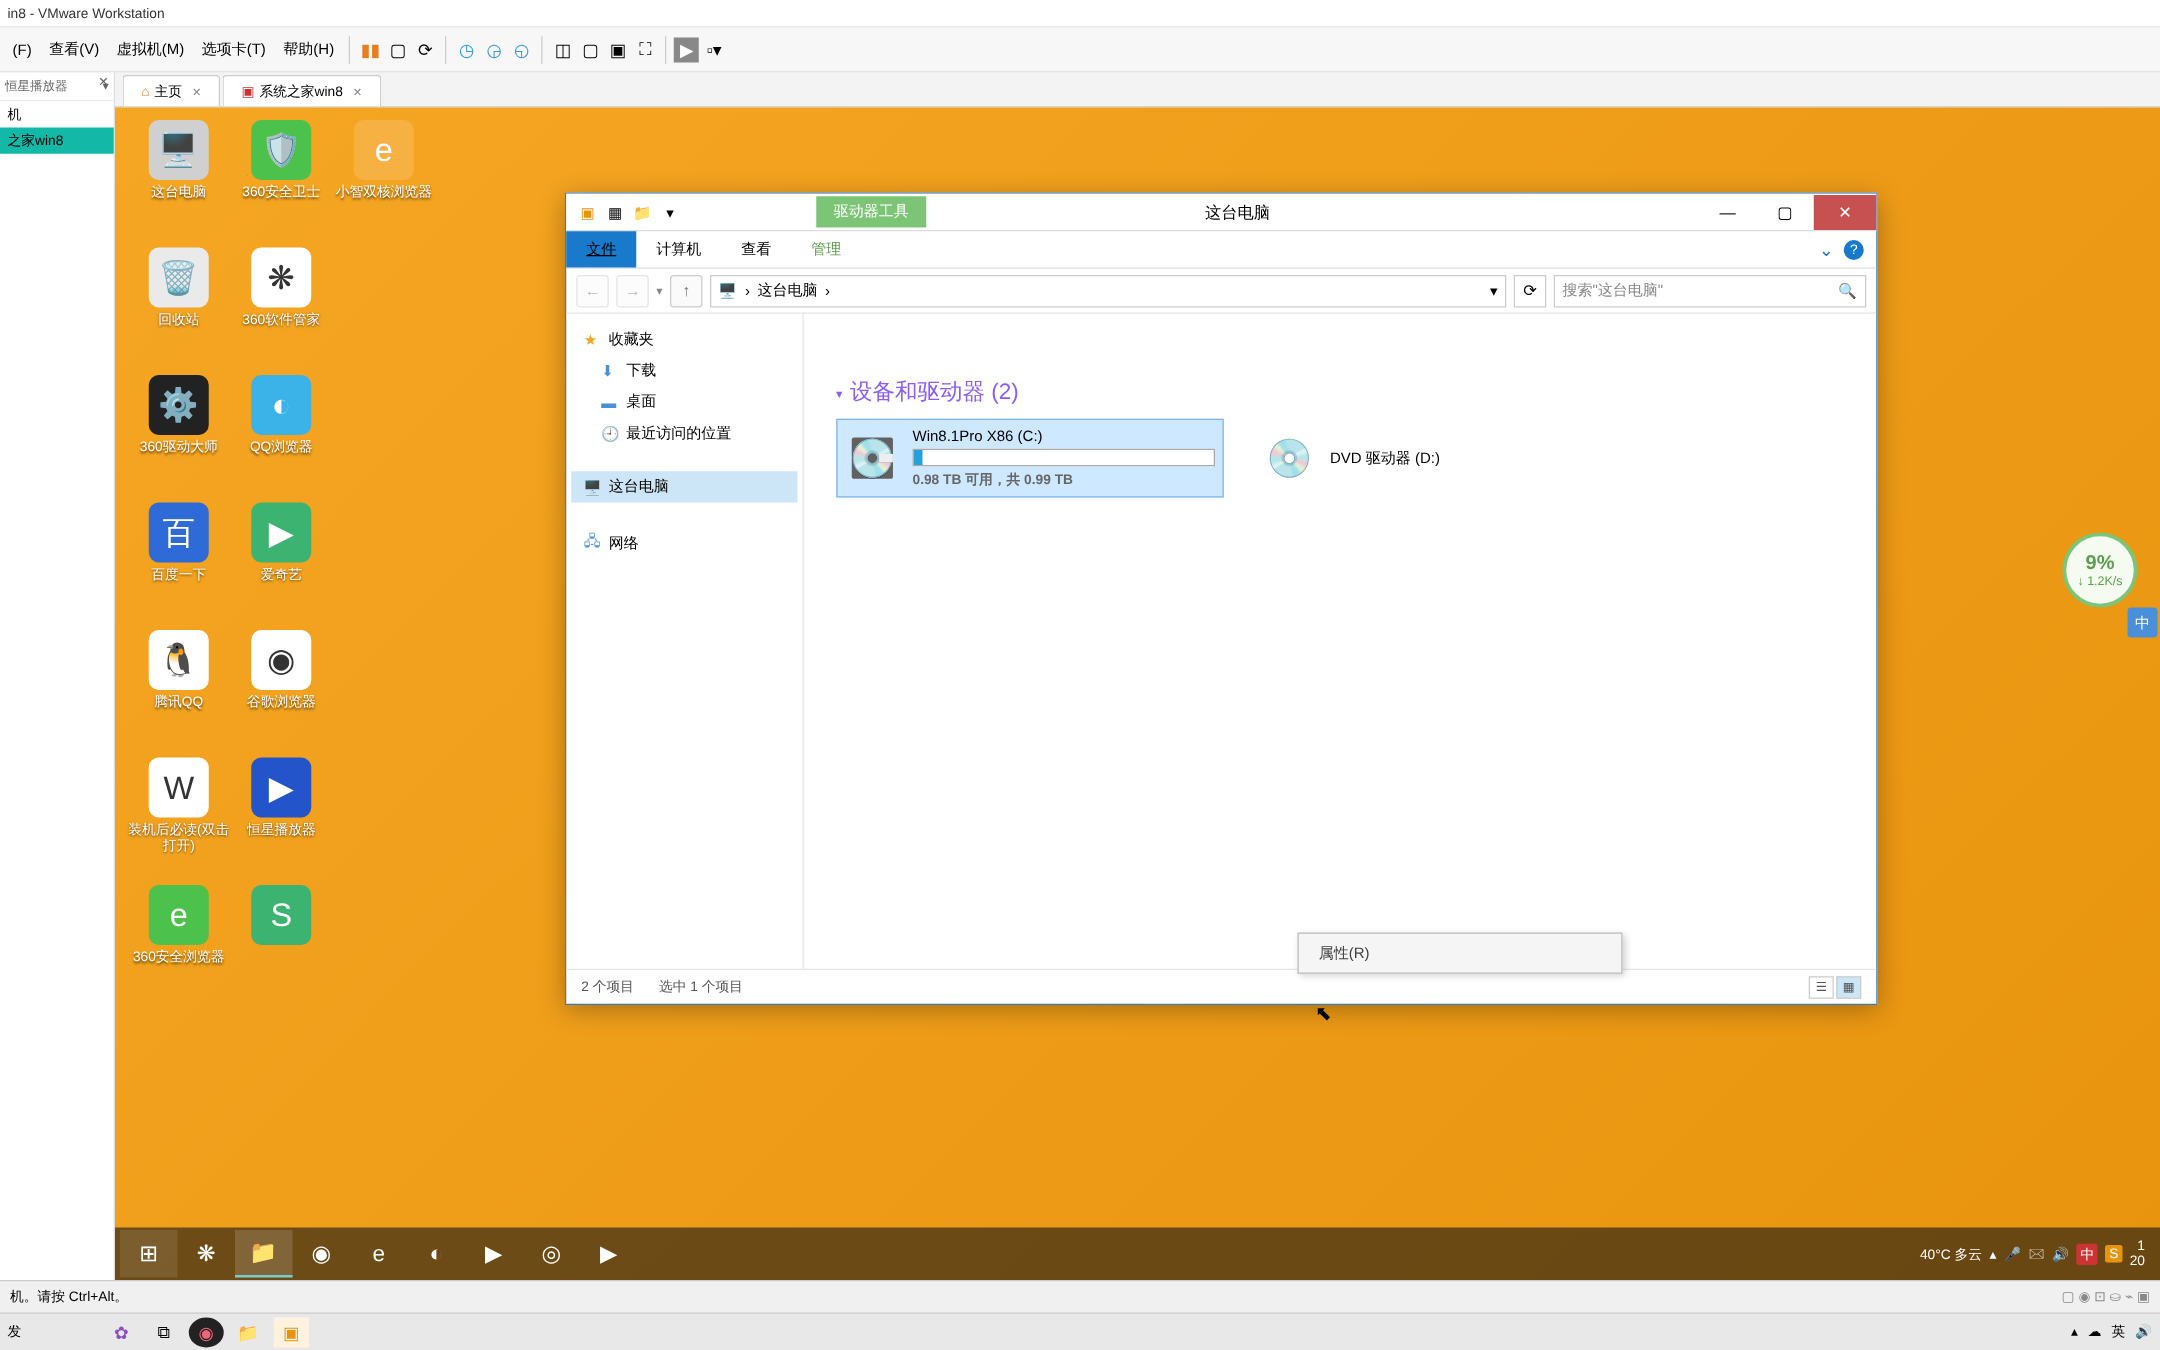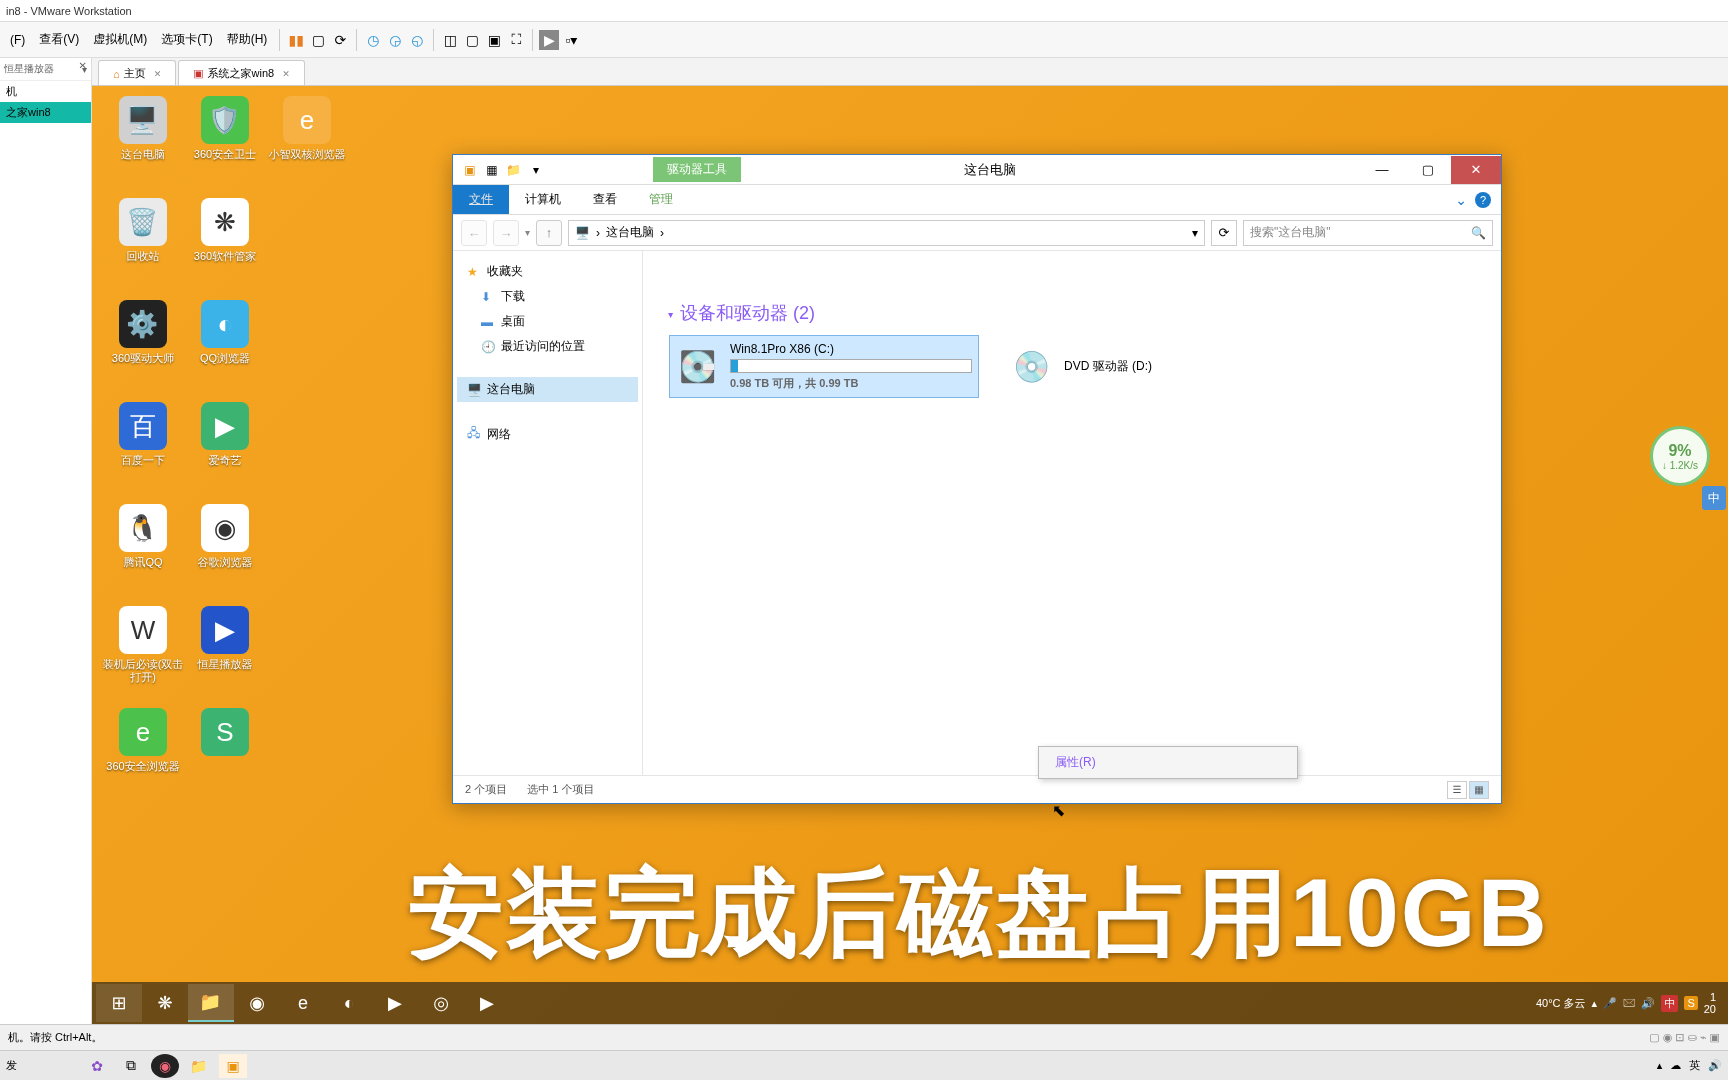--- a/index.html
+++ b/index.html
@@ -40,21 +40,21 @@
 .exp-titlebar .qat { display: flex; gap: 4px; padding: 0 8px; align-items: center; }
 .exp-titlebar .qat-icon { width: 18px; height: 18px; display:flex; align-items:center; justify-content:center; font-size:12px; cursor:pointer; }
 .exp-titlebar .context-tab { background: #7cc576; color: #fff; padding: 4px 14px; font-size: 12px; margin-left: 100px; }
 .exp-titlebar .title { flex: 1; text-align: center; font-size: 13px; margin-left:-120px; }
 .exp-titlebar .winbtns { display: flex; }
 .exp-titlebar .wbtn { width: 46px; height: 28px; display: flex; align-items: center; justify-content: center; font-size: 13px; cursor: pointer; }
 .exp-titlebar .wbtn.close { background: #c75050; color: #fff; width: 50px; }
 
 .exp-ribbon { height: 30px; display: flex; align-items: center; border-bottom: 1px solid #ddd; }
 .rtab { padding: 6px 16px; font-size: 12px; cursor: pointer; }
-.rtab.active { background: #1979ca; color: #e5e5e5; text-decoration: underline; }
+.rtab.active { background: #1979ca; color: #000000; text-decoration: underline; }
 .rtab.green { color: #5a9e4e; }
 .rhelp { margin-left: auto; padding: 0 10px; color: #1979ca; display:flex; gap:8px; align-items:center; font-size:14px; }
 
 .exp-nav { height: 36px; display: flex; align-items: center; padding: 4px 8px; gap: 6px; border-bottom: 1px solid #e5e5e5; }
 .navbtn { width: 26px; height: 26px; border: 1px solid #ccc; border-radius: 3px; display: flex; align-items: center; justify-content: center; font-size: 13px; color: #777; cursor: pointer; background:#fafafa; }
 .navbtn.disabled { opacity: .5; }
 .addrbar { flex: 1; height: 26px; border: 1px solid #ccc; display: flex; align-items: center; padding: 0 6px; font-size: 12px; gap: 6px; }
 .addrbar .crumb { cursor:pointer; }
 .refresh { width: 26px; height: 26px; border: 1px solid #ccc; display:flex; align-items:center; justify-content:center; cursor:pointer; font-size:13px; }
 .searchbox { width: 250px; height: 26px; border: 1px solid #ccc; display: flex; align-items: center; padding: 0 6px; font-size: 12px; color: #888; }
@@ -74,21 +74,21 @@
 .drives { display: flex; gap: 24px; padding-left: 12px; }
 .drive { display: flex; gap: 10px; padding: 6px; border: 1px solid transparent; cursor: pointer; width: 310px; align-items:center; }
 .drive.sel { background: #cde8ff; border-color: #7bb6e8; }
 .drive-icon { width: 44px; height: 44px; display:flex; align-items:center; justify-content:center; font-size:30px; }
 .drive-info { flex:1; font-size: 12px; }
 .drive-bar { width: 100%; height: 14px; border: 1px solid #aaa; background: #fff; margin: 3px 0; position:relative; }
 .drive-bar-fill { height: 100%; background: #26a0da; width: 3%; }
 .drive-sub { font-size: 11px; color: #666; font-weight: bold; }
 
 .context-menu { position: absolute; left: 395px; top: 495px; width: 260px; background: #f5f5f5; border: 1px solid #bbb; box-shadow: 2px 2px 6px rgba(0,0,0,.2); padding: 2px; font-size: 12px; }
-.context-menu .citem { padding: 5px 14px; cursor: pointer; color:#8b5cf6; }
+.context-menu .citem { padding: 5px 14px; cursor: pointer; color:#404040; }
 
 .exp-status { height: 28px; border-top: 1px solid #e5e5e5; display: flex; align-items: center; padding: 0 12px; font-size: 11px; color: #555; gap: 20px; }
 .exp-status .viewbtns { margin-left: auto; display:flex; gap:2px; }
 .exp-status .vbtn { width:20px; height:18px; border:1px solid #ccc; cursor:pointer; display:flex; align-items:center; justify-content:center; font-size:10px; }
 
 
 .speed-ball { position: absolute; right: 18px; top: 340px; width: 60px; height: 60px; border: 3px solid #7cc576; border-radius: 50%; background: #f5fbf0; display: flex; flex-direction: column; align-items: center; justify-content: center; font-size: 10px; color: #5a9e4e; }
 .speed-ball .pct { font-size: 16px; font-weight: bold; }
 
 
@@ -344,21 +344,20 @@
         </div>
       </div>
 
       <div class="speed-ball">
         <div class="pct">9%</div>
         <div>↓ 1.2K/s</div>
       </div>
 
       <div class="ime-badge">中</div>
 
-      <div class="caption">安装完成后磁盘占用10GB</div>
 
       <div class="guest-taskbar">
         <div class="tb-item start" style="color:#fff;">⊞</div>
         <div class="tb-item">❋</div>
         <div class="tb-item" style="background:rgba(255,255,255,.15);border-bottom:2px solid #7cc;">📁</div>
         <div class="tb-item">◉</div>
         <div class="tb-item">e</div>
         <div class="tb-item">◐</div>
         <div class="tb-item">▶</div>
         <div class="tb-item">◎</div>

